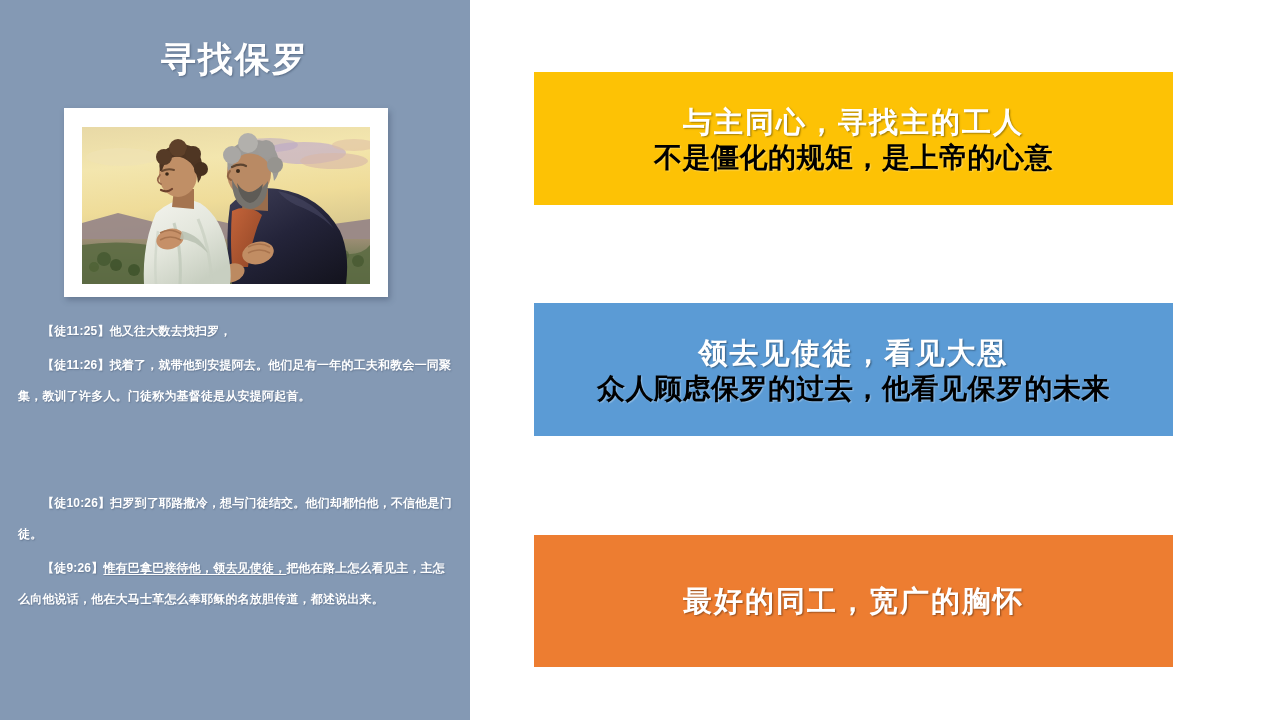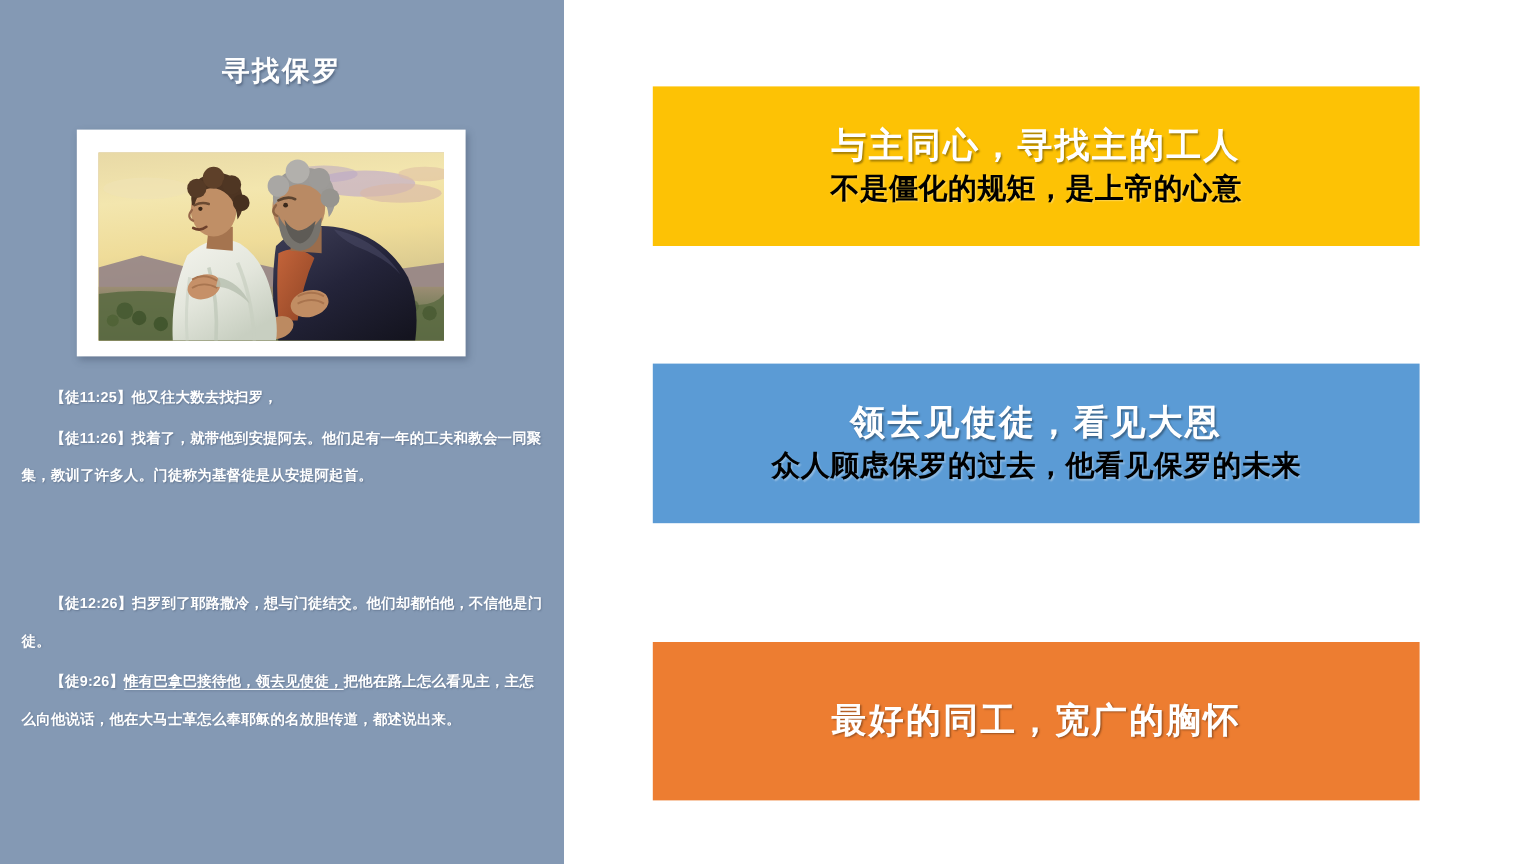--- a/index.html
+++ b/index.html
@@ -31,21 +31,21 @@
     background: #8499b4;
     box-sizing: border-box;
   }
   #slide-title {
     position: absolute;
     left: 0;
     top: 36px;
     width: 470px;
     text-align: center;
     color: #ffffff;
-    font-size: 23px;
+    font-size: 35px;
     font-weight: bold;
     letter-spacing: 2px;
     line-height: 46px;
     text-shadow: 1px 1px 2px rgba(40,55,80,0.45);
   }
 
   
   #picture-frame {
     position: absolute;
     left: 64px;
@@ -86,37 +86,36 @@
   
   .point-panel {
     position: absolute;
     left: 534px;
     width: 639px;
     box-sizing: border-box;
     display: flex;
     flex-direction: column;
     align-items: center;
     justify-content: center;
-    margin-left: 10px;
   }
   #panel-1 { top: 72px;  height: 133px; background: #fdc205; }
   #panel-2 { top: 303px; height: 133px; background: #5b9bd5; }
   #panel-3 { top: 535px; height: 132px; background: #ed7d31; }
 
   .point-heading {
     color: #ffffff;
     font-size: 29px;
     font-weight: bold;
     letter-spacing: 2px;
     line-height: 38px;
     text-shadow: 1.2px 1.2px 1.6px rgba(0,0,0,0.35);
   }
   .point-subheading {
     color: #000000;
-    font-size: 24px;
+    font-size: 28px;
     font-weight: bold;
     letter-spacing: 0.5px;
     line-height: 34px;
     text-shadow: 1.2px 1.2px 1.2px rgba(255,255,255,0.30);
   }
 </style>
 </head>
 <body>
 
 <div id="slide">
@@ -235,21 +234,21 @@
         </svg>
       </div>
     </div>
 
     <div id="scripture-group-1" class="scripture-group">
       <p class="verse"><span>【徒11:25】</span><span>他又往大数去找扫罗，</span></p>
       <p class="verse"><span>【徒11:26】</span><span>找着了，就带他到安提阿去。他们足有一年的工夫和教会一同聚集，教训了许多人。门徒称为基督徒是从安提阿起首。</span></p>
     </div>
 
     <div id="scripture-group-2" class="scripture-group">
-      <p class="verse"><span>【徒12:26】</span><span>扫罗到了耶路撒冷，想与门徒结交。他们却都怕他，不信他是门徒。</span></p>
+      <p class="verse"><span>【徒10:26】</span><span>扫罗到了耶路撒冷，想与门徒结交。他们却都怕他，不信他是门徒。</span></p>
       <p class="verse"><span>【徒9:26】</span><span class="underline">惟有巴拿巴接待他，领去见使徒，</span><span>把他在路上怎么看见主，主怎么向他说话，他在大马士革怎么奉耶稣的名放胆传道，都述说出来。</span></p>
     </div>
   </div>
 
   <div id="panel-1" class="point-panel">
     <div class="point-heading">与主同心，寻找主的工人</div>
     <div class="point-subheading">不是僵化的规矩，是上帝的心意</div>
   </div>
 
   <div id="panel-2" class="point-panel">

